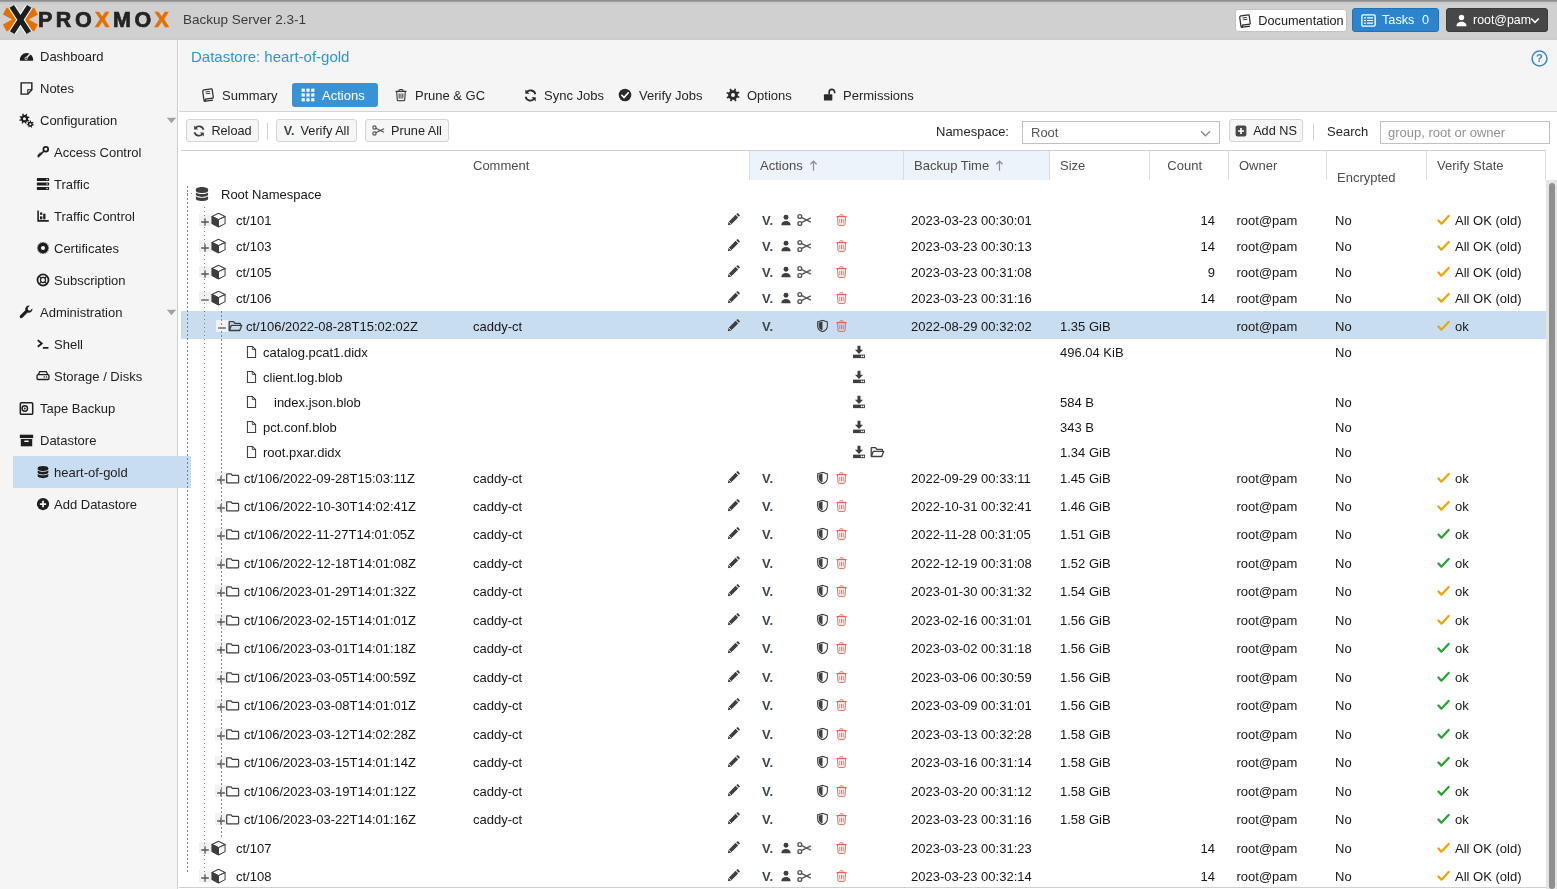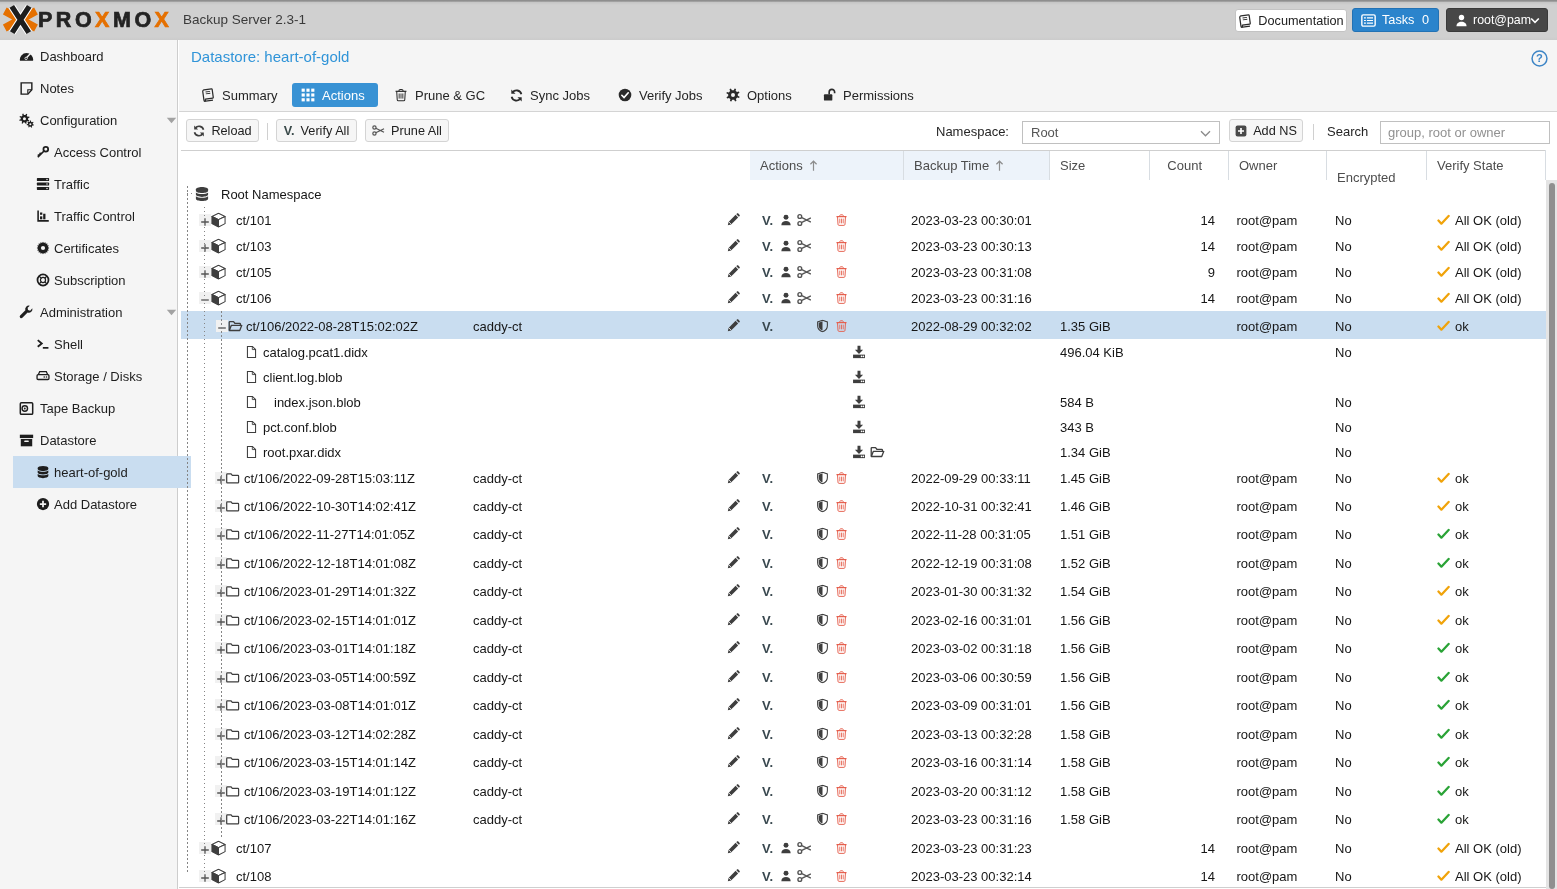--- a/index.html
+++ b/index.html
@@ -265,21 +265,21 @@
     <svg style="" width="14" height="14" viewBox="0 0 16 16">
       <g fill="none" stroke="#2b2b2b" stroke-width="1.2">
         <path d="M1.8 3.8h12.4" stroke-width="1.4"></path>
         <path d="M5.6 3.5c0-1.2.7-1.9 1.7-1.9h1.4c1 0 1.7.7 1.7 1.9"></path>
         <path d="M3.1 4l.6 9.4c0 .7.6 1.2 1.3 1.2h6c.7 0 1.3-.5 1.3-1.2l.6-9.4"></path>
         <path d="M5.9 6.3v5.8M8 6.3v5.8M10.1 6.3v5.8" stroke-width="1.05"></path>
       </g>
     </svg>
     <span>Prune &amp; GC</span>
   </div>
-<div class="tab" style="left:501px;width:97px;padding-left:9px;">
+<div class="tab" style="left:515px;width:97px;padding-left:9px;">
     <svg style="" width="13" height="13" viewBox="0 0 16 16">
       <g fill="none" stroke="#2b2b2b" stroke-width="2.2">
         <path d="M14 6.4A6.1 6.1 0 0 0 3.1 4.3"></path>
         <path d="M2 9.6A6.1 6.1 0 0 0 12.9 11.7"></path>
       </g>
       <path d="M1.6 0.7v5.2h5.2z" fill="#2b2b2b"></path>
       <path d="M14.4 15.3v-5.2H9.2z" fill="#2b2b2b"></path>
     </svg>
     <span>Sync Jobs</span>
   </div>
@@ -345,20 +345,23 @@
     </svg>
     <span>Add NS</span>
   </div>
 <div style="position:absolute;left:1313px;top:124px;width:1px;height:16px;background:#d0d0d0;"></div>
 <div style="position:absolute;left:1327px;top:124px;font-size:13px;color:#252525;">Search</div>
 <div style="position:absolute;left:1380px;top:121px;width:170px;height:23px;background:#fff;border:1px solid #c0c0c0;">
     <div style="position:absolute;left:7px;top:3px;font-size:13px;color:#919191;">group, root or owner</div>
   </div>
 <div style="position:absolute;left:181px;top:150px;width:1365px;height:29px;border-top:1px solid #cfcfcf;border-bottom:1px solid #cfcfcf;">
     <div style="position:absolute;left:0px;top:0px;width:1365px;height:29px;background:#fff;"></div>
+    <div style="position:absolute;left:282px;top:0px;width:287px;height:29px;border-right:1px solid #d8dde2;">
+      <div class="hl vc" style="position:absolute;left:10px;top:0;height:29px;">Comment</div>
+    </div>
     <div style="position:absolute;left:569px;top:0px;width:154px;height:29px;border-right:1px solid #d8dde2;background:#edf3fa;">
       <div class="hl vc" style="position:absolute;left:10px;top:0;height:29px;">Actions<svg style="margin-left:6px" width="9" height="12" viewBox="0 0 9 12">
           <path d="M4.5 1.2v9.6M1.4 4.2l3.1-3 3.1 3" fill="none" stroke="#8d8d8d" stroke-width="1.2"></path>
         </svg></div>
     </div>
     <div style="position:absolute;left:723px;top:0px;width:146px;height:29px;border-right:1px solid #d8dde2;background:#edf3fa;">
       <div class="hl vc" style="position:absolute;left:10px;top:0;height:29px;">Backup Time<svg style="margin-left:6px" width="9" height="12" viewBox="0 0 9 12">
           <path d="M4.5 1.2v9.6M1.4 4.2l3.1-3 3.1 3" fill="none" stroke="#8d8d8d" stroke-width="1.2"></path>
         </svg></div>
     </div>

